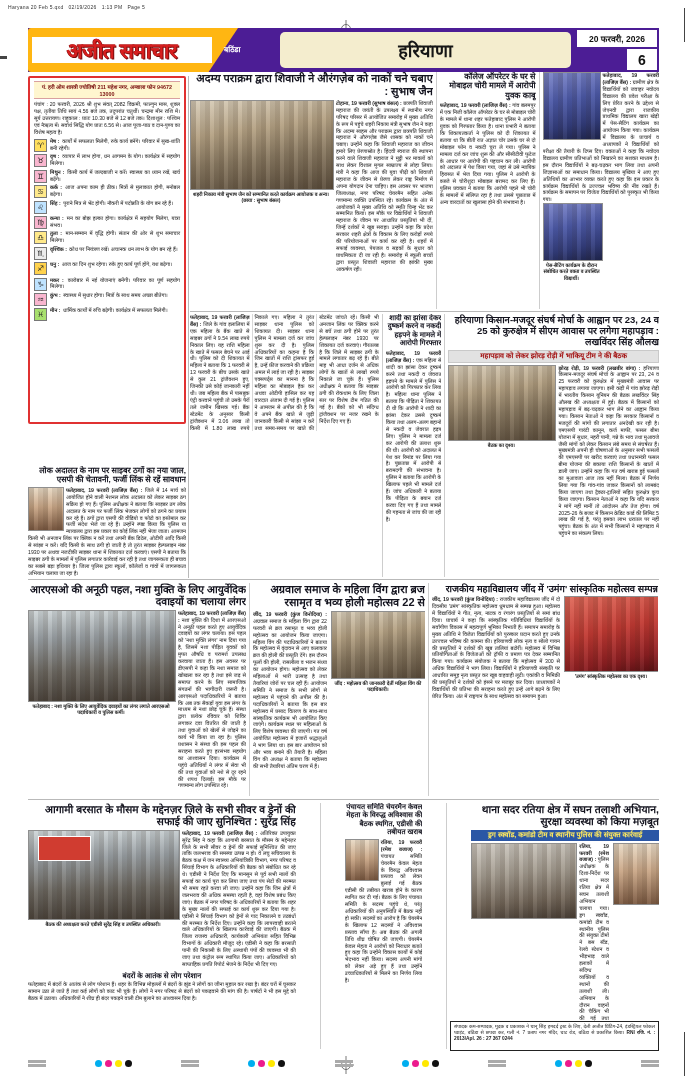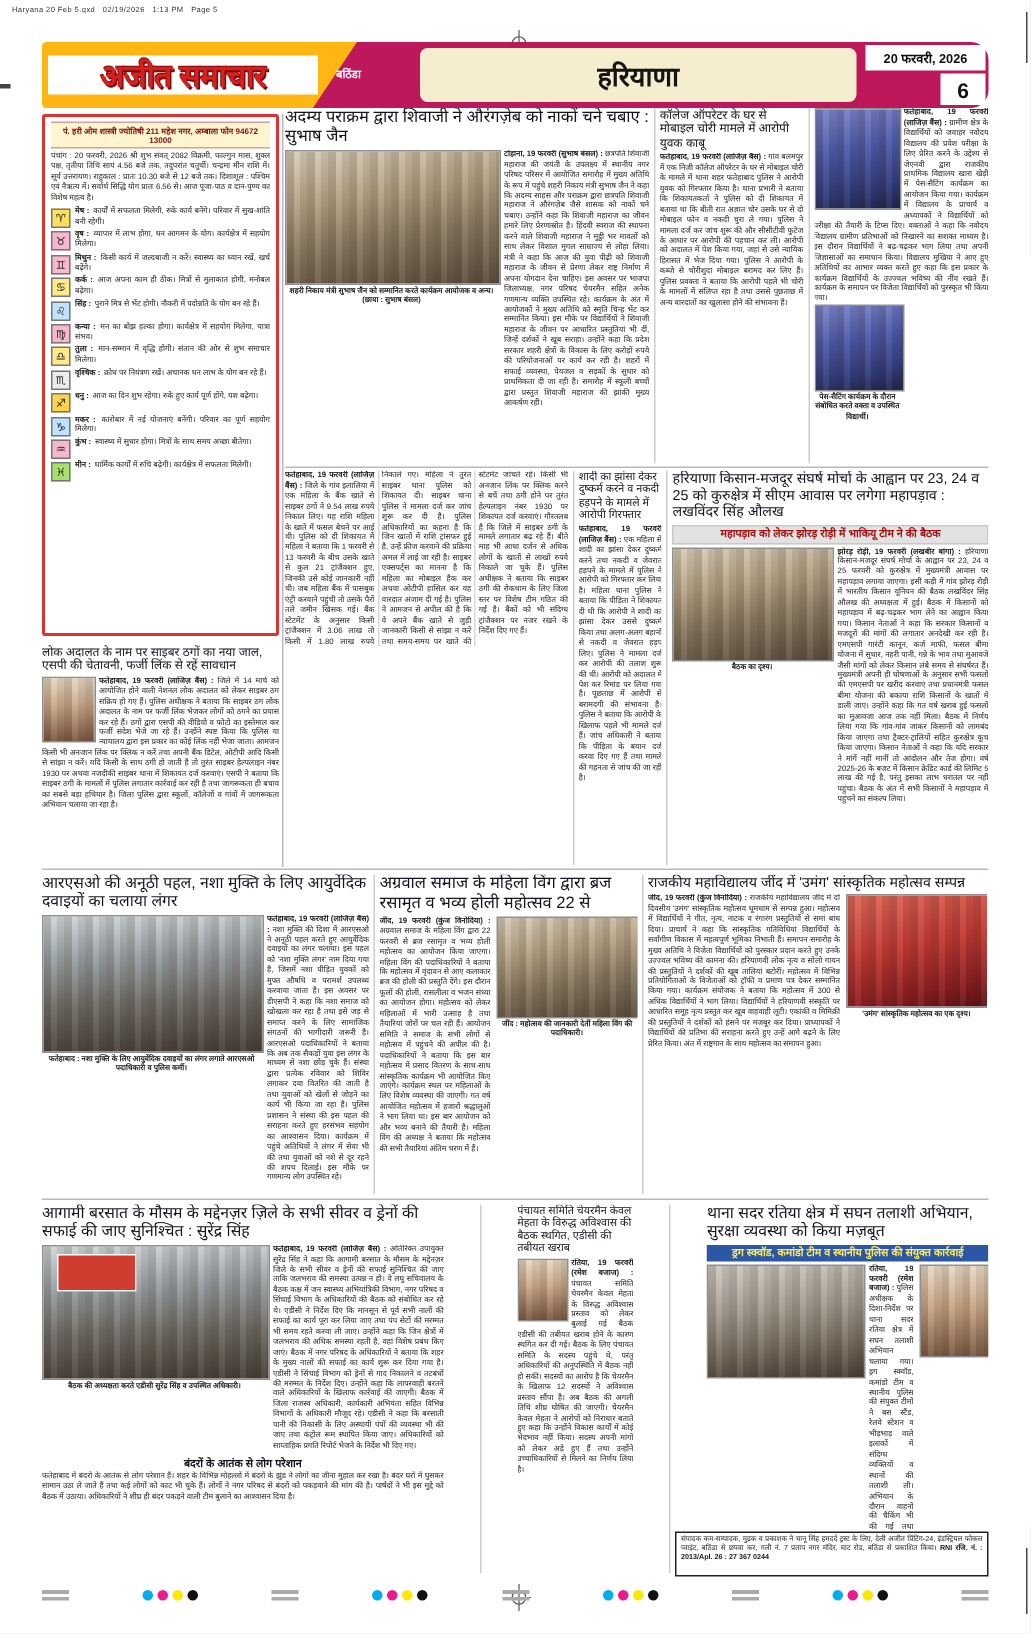--- a/index.html
+++ b/index.html
@@ -4,42 +4,42 @@
 <style>
   html,body{margin:0;padding:0;background:#e8e8e8;}
   .page{position:relative;width:687px;height:1089px;background:#ffffff;margin:0 auto;overflow:hidden;
         font-family:"Liberation Sans","DejaVu Sans",sans-serif;color:#1c1c1c;}
   .abs{position:absolute;box-sizing:border-box;}
   
   .slug{font-size:5px;color:#333;letter-spacing:.3px;white-space:pre;}
   .regmark svg{display:block;}
   .edge{background:#444;}
   
-  .masthead{background:#be185d;border-radius:12px;}
+  .masthead{background:#4c1d95;border-radius:0;}
   .mh-left{position:absolute;left:0;top:0;width:210px;height:100%;background:#ffb612;
            clip-path:polygon(0 0,100% 0,86% 100%,0 100%);border-radius:3px 0 0 3px;}
   .mh-stripe{position:absolute;left:4px;right:26px;top:9px;bottom:9px;background:#ffffff;display:flex;align-items:center;justify-content:center;}
   .brand{font-size:21px;font-weight:bold;color:#d61f1f;letter-spacing:-0.5px;
          text-shadow:1px 1px 0 #7a0c0c, -0.5px -0.5px 0 #7a0c0c;white-space:nowrap;}
   .mh-edition{position:absolute;left:196px;top:16px;font-size:7.5px;font-weight:bold;color:#fff;}
   .mh-center{position:absolute;left:252px;right:88px;top:4px;bottom:4px;background:#f4edce;border-radius:5px;
              display:flex;align-items:center;justify-content:center;}
   .mh-section{font-size:18px;font-weight:bold;color:#151515;}
   .mh-right{position:absolute;right:0;top:0;width:84px;height:100%;}
   .mh-date{position:absolute;left:2px;right:2px;top:2px;height:17px;background:#fff;display:flex;align-items:center;justify-content:center;
            font-size:8.5px;font-weight:bold;color:#111;}
   .mh-page{position:absolute;right:2px;bottom:2px;width:30px;height:21px;background:#fff;display:flex;align-items:center;justify-content:center;
            font-size:14px;font-weight:bold;color:#111;}
   
   .hr{background:#b9b9b9;}
   .vr{width:1px;background:#cdcdcd;flex:0 0 1px;}
   
   .band{display:flex;gap:3px;overflow:hidden;}
   .col{overflow:hidden;}
-  .hl{font-weight:normal;color:#14141f;text-align:left;line-height:1.18;margin:0 0 2px 0;}
+  .hl{font-weight:bold;color:#14141f;text-align:right;line-height:1.18;margin:0 0 2px 0;}
   .hl.s11{font-size:11px;} .hl.s10{font-size:10.5px;} .hl.s95{font-size:9.5px;}
   .hl.s85{font-size:11px;} .hl.s8{font-size:8px;} .hl.s7{font-size:7.2px;}
   .body{font-size:5.2px;line-height:1.33;text-align:justify;margin:0;overflow:hidden;}
   .dl{font-weight:bold;}
   .cols3{column-count:3;column-gap:5px;column-rule:1px solid #d8d8d8;}
   .bar{font-weight:bold;text-align:center;margin:1px 0 2px 0;padding:1.5px 2px;line-height:1.1;}
   .bar.gray{background:#e2e2e2;color:#a31212;font-size:7.2px;border:1px solid #c9c9c9;}
   .bar.blue{background:#2b57a5;color:#ffe95e;font-size:7.2px;}
   .subhl{font-weight:bold;font-size:7.2px;text-align:center;margin:2px 0 1px 0;color:#14141f;}
   
@@ -169,21 +169,21 @@
           <span class="ztile" style="background:#f9b6cf">♒</span>
           <p class="ztext"><b>कुंभ :</b> <span>स्वास्थ्य में सुधार होगा। मित्रों के साथ समय अच्छा बीतेगा।</span></p>
         </div>
       <div class="zrow">
           <span class="ztile" style="background:#a8e06e">♓</span>
           <p class="ztext"><b>मीन :</b> <span>धार्मिक कार्यों में रुचि बढ़ेगी। कार्यक्षेत्र में सफलता मिलेगी।</span></p>
         </div>
     </div>
 
     <div style="height:6px;"></div>
-    <div class="col" style="height:158px;">
+    <div class="col" style="height:158px;margin-top:36px;">
       <h3 class="hl s8">लोक अदालत के नाम पर साइबर ठगों का नया जाल, एसपी की चेतावनी, फर्जी लिंक से रहें सावधान</h3>
       <p class="body">
         <span class="fig" style="width:34px;">
             <span class="ph portrait" style="display:block;width:34px;height:42px;"></span>
           </span>
         <span class="dl">फतेहाबाद, 19 फरवरी (लाजिज़ बैंस) :</span> <span>जिले में 14 मार्च को आयोजित होने वाली नेशनल लोक अदालत को लेकर साइबर ठग सक्रिय हो गए हैं। पुलिस अधीक्षक ने बताया कि साइबर ठग लोक अदालत के नाम पर फर्जी लिंक भेजकर लोगों को ठगने का प्रयास कर रहे हैं। ठगों द्वारा एसपी की वीडियो व फोटो का इस्तेमाल कर फर्जी संदेश भेजे जा रहे हैं। उन्होंने स्पष्ट किया कि पुलिस या न्यायालय द्वारा इस प्रकार का कोई लिंक नहीं भेजा जाता। आमजन किसी भी अनजान लिंक पर क्लिक न करें तथा अपनी बैंक डिटेल, ओटीपी आदि किसी से सांझा न करें। यदि किसी के साथ ठगी हो जाती है तो तुरंत साइबर हेल्पलाइन नंबर 1930 पर अथवा नजदीकी साइबर थाना में शिकायत दर्ज करवाएं। एसपी ने बताया कि साइबर ठगी के मामलों में पुलिस लगातार कार्रवाई कर रही है तथा जागरूकता ही बचाव का सबसे बड़ा हथियार है। जिला पुलिस द्वारा स्कूलों, कॉलेजों व गांवों में जागरूकता अभियान चलाया जा रहा है।</span>
       </p>
     </div>
   </div>
 

